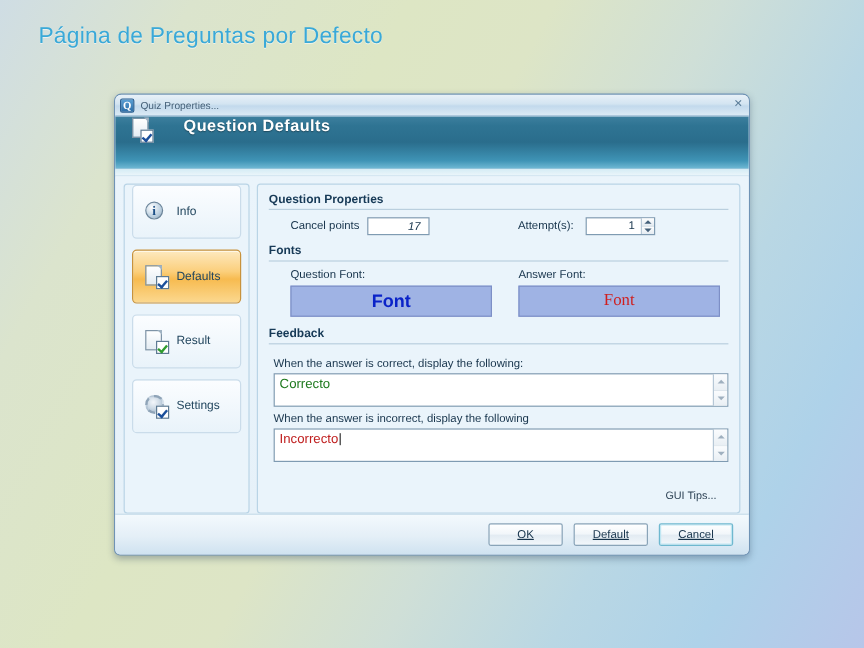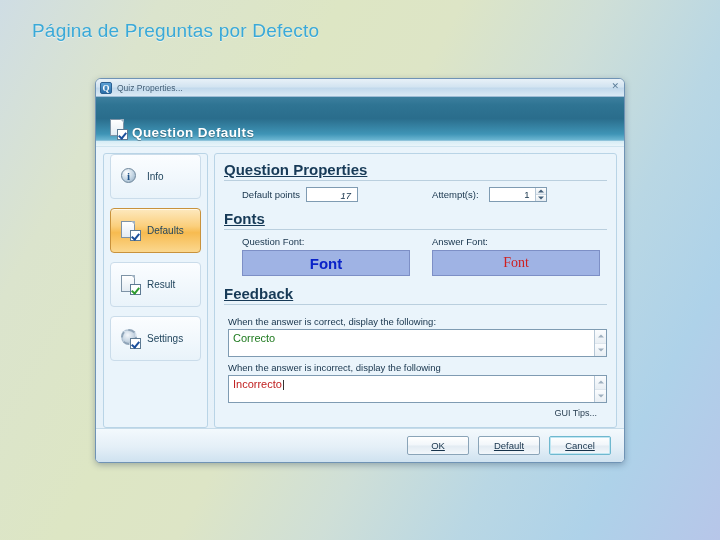--- a/index.html
+++ b/index.html
@@ -55,21 +55,21 @@
   .tb-text{ font-size:8.5px; color:#2d4a63; white-space:nowrap; opacity:.85;}
   .tb-close{
     position:absolute; right:5px; top:3px;
     font-size:9px; color:#5b7d99; line-height:1;
   }
 
   .header{
     flex:0 0 44px; height:44px;
     background:linear-gradient(to bottom,#3d7f9e 0%,#2f7493 18%,#2a6d8c 50%,#3f94b6 86%,#6cb6d2 100%);
     border-bottom:1px solid #8fc3da;
-    display:flex; align-items:flex-end; padding-left:13px; gap:4px;
+    display:flex; align-items:flex-start; padding-left:13px; gap:25px;
   }
   .hdr-icon{
     width:19px;height:22px; position:relative; flex:0 0 19px;
   }
   .hdr-title{
     color:#ffffff; font-size:13.5px; font-weight:bold; letter-spacing:.4px;
     text-shadow:0 1px 1px rgba(0,0,0,.35);
   }
   .hdr-strip{
     flex:0 0 6px; background:linear-gradient(to bottom,#d5ecf5,#eaf5fa);
@@ -139,22 +139,22 @@
   }
 
   
   .pane{
     flex:1 1 auto; min-width:0;
     background:#eaf4fb; border:1px solid #b9d4e6; border-radius:3px;
     padding:7px 9px 6px 9px;
     display:flex; flex-direction:column;
   }
   .grp-title{
-    font-size:15px; color:#173a57; font-weight:bold;
-    border-bottom:1px solid #bacfde; padding-bottom:2px; margin-bottom:6px;text-decoration:underline;
+    font-size:10px; color:#173a57; font-weight:bold;
+    border-bottom:1px solid #bacfde; padding-bottom:2px; margin-bottom:6px;
   }
   .row{ display:flex; align-items:center; }
   .lbl{ font-size:9.5px; color:#16334b; }
 
   .txtfield{
     background:#fff; border:1px solid #7f9bb2;
     font-size:9.5px; color:#16334b;
     text-align:right; padding:1px 6px 1px 2px;
     height:15px; line-height:13px;
   }
@@ -266,21 +266,21 @@
           </span>
         <span>Settings</span>
       </div>
 
     </div>
 
     <div class="pane">
 
       <div class="grp-title">Question Properties</div>
       <div class="row" style="margin:0 0 8px 18px;">
-        <span class="lbl">Default points</span>
+        <span class="lbl">Cancel points</span>
         <span class="txtfield" style="width:52px; margin-left:6px;font-style:italic;">17</span>
         <span class="lbl" style="margin-left:74px;">Attempt(s):</span>
         <span class="spin" style="margin-left:10px;">
           <span class="v">1</span>
           <span class="btns">
             <div>
                 <i class="arrow-u"></i>
               </div>
             <div>
                 <i class="arrow-d"></i>

